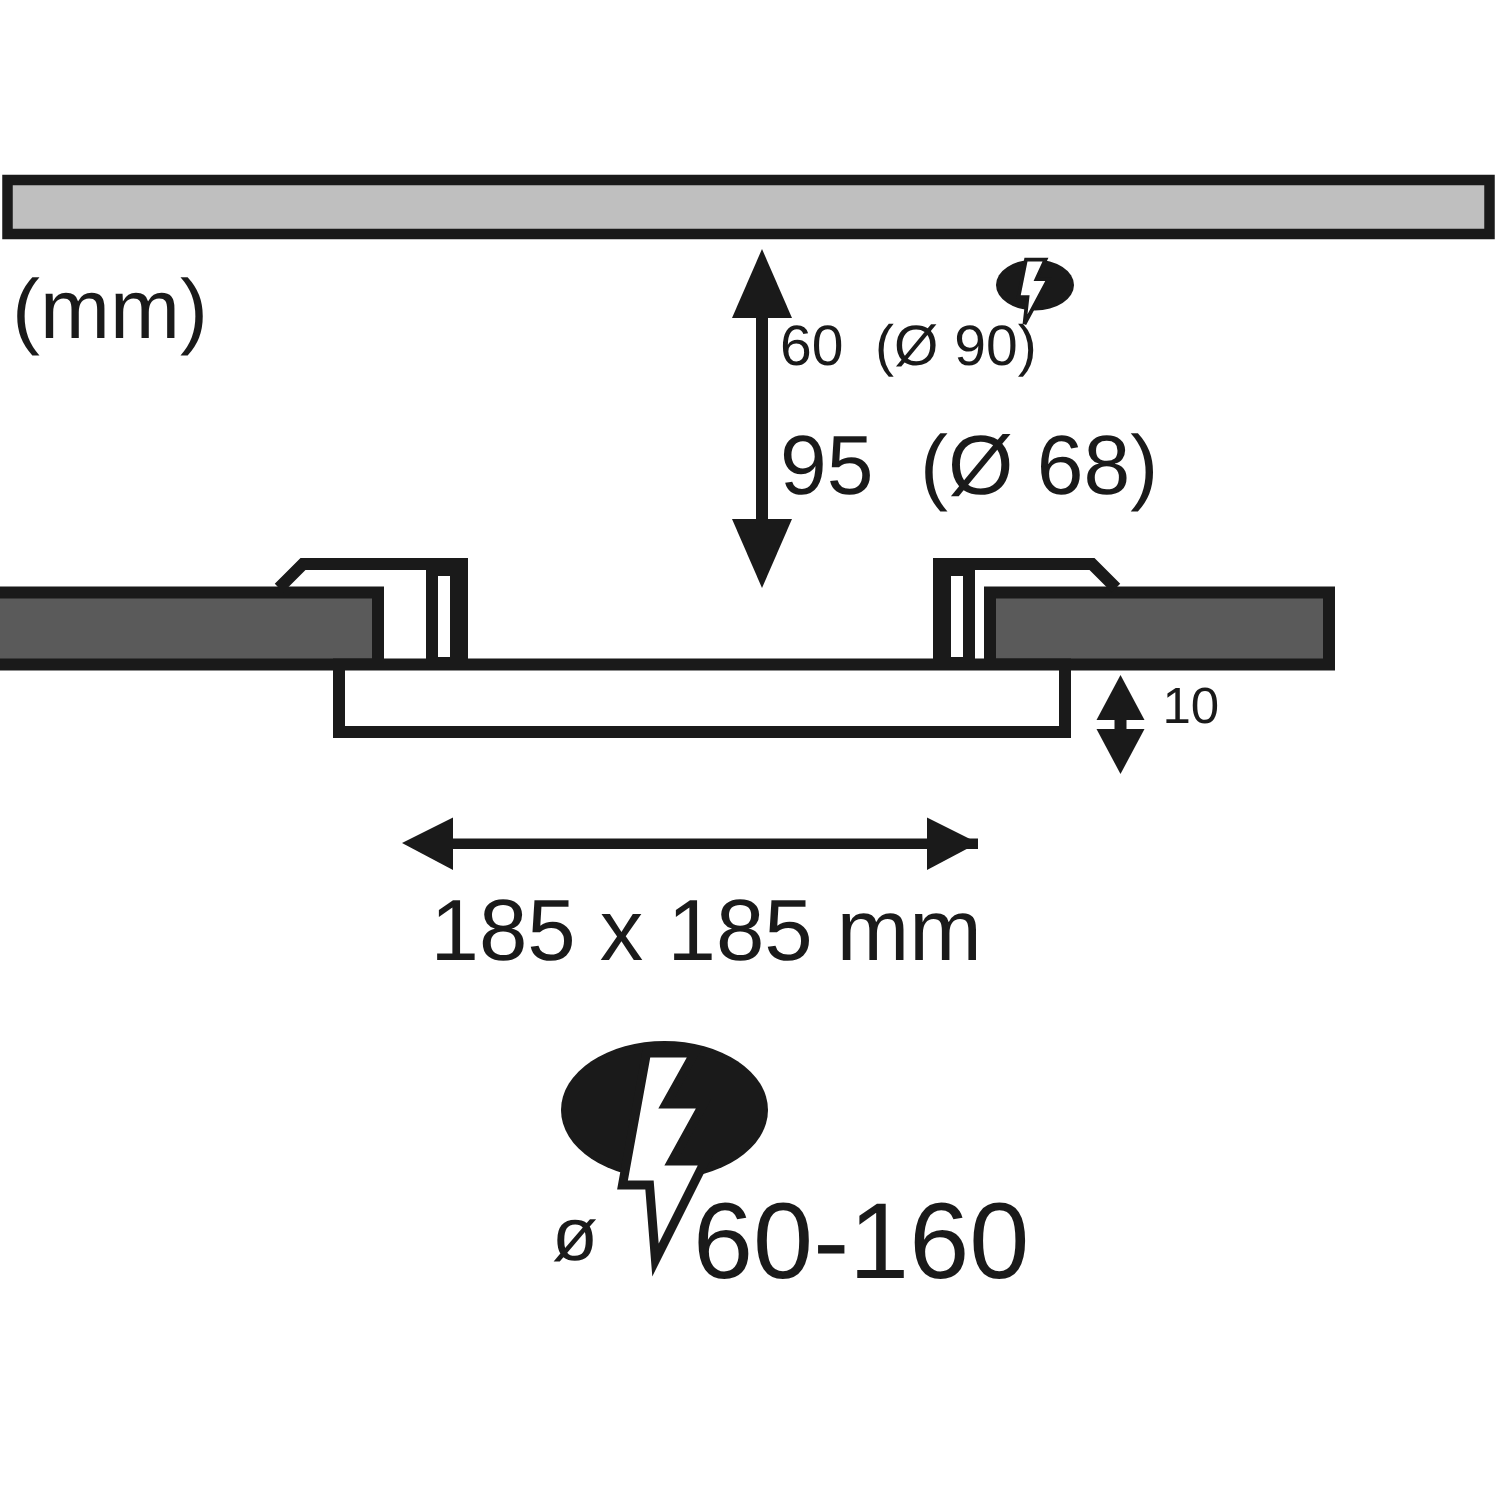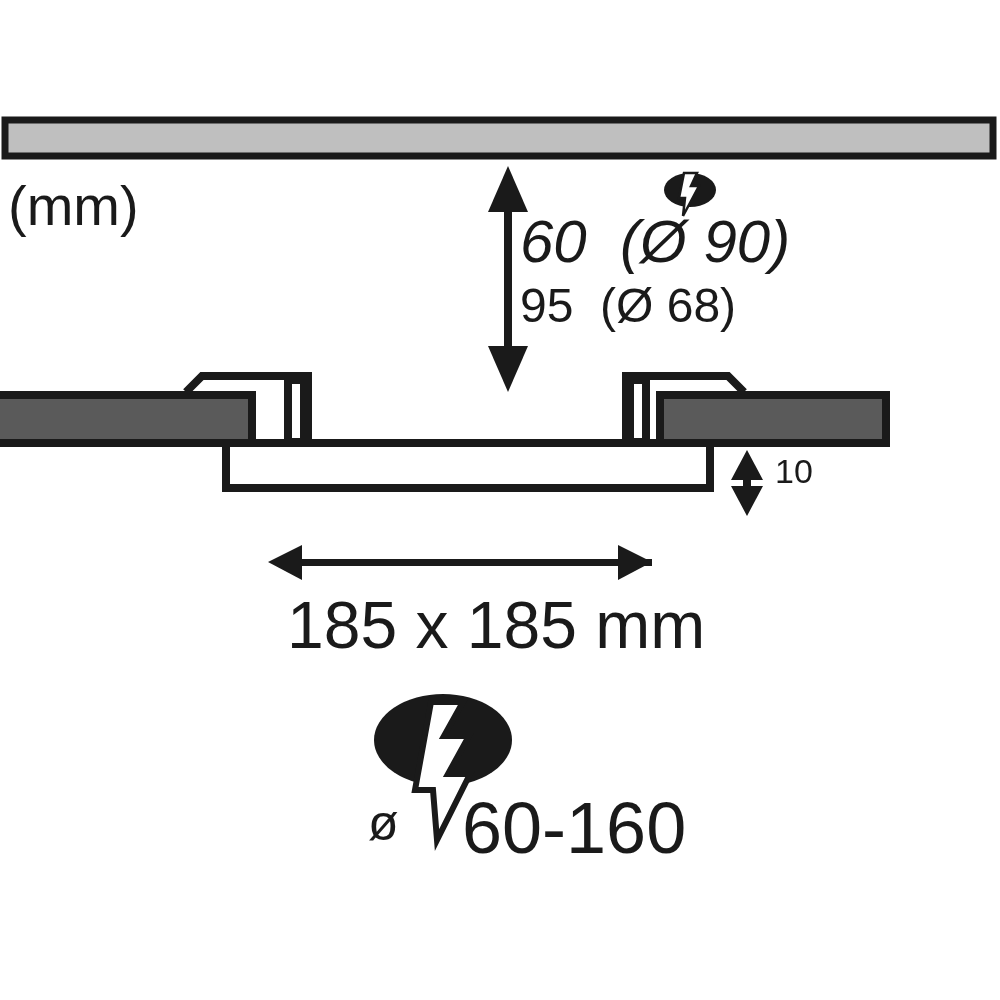--- a/index.html
+++ b/index.html
@@ -2,24 +2,24 @@
 <html><head>
 <meta charset="utf-8">
 <style>
   html,body{margin:0;padding:0;background:#ffffff;}
   body{width:1000px;height:1000px;position:relative;overflow:hidden;
        font-family:"Liberation Sans","DejaVu Sans",sans-serif;color:#1a1a1a;}
   #stage{position:absolute;left:0;top:0;width:1000px;height:808px;}
   svg{display:block;}
   .txt{position:absolute;white-space:pre;color:#1a1a1a;line-height:1;}
   .t-unit{left:8px;top:178px;font-size:56px;letter-spacing:0px;}
-  .t-d60{left:520px;top:212px;font-size:60px;font-style:italic;}
-  .t-d95{left:520px;top:282px;font-size:48px;}
+  .t-d60{left:520px;top:212px;font-size:38px;}
+  .t-d95{left:520px;top:282px;font-size:56px;}
   .t-ten{left:775px;top:454px;font-size:34px;}
-  .t-wide{left:287px;top:592px;font-size:66px;text-align:right;}
+  .t-wide{left:287px;top:592px;font-size:58px;text-align:right;}
   .t-bore-sym{left:368px;top:798px;font-size:50px;}
   .t-bore-val{left:462px;top:792px;font-size:72px;}
 </style>
 </head>
 <body>
 
 <div id="stage">
 
   <svg width="1000" height="1000" viewBox="0 0 1000 1000">
 

